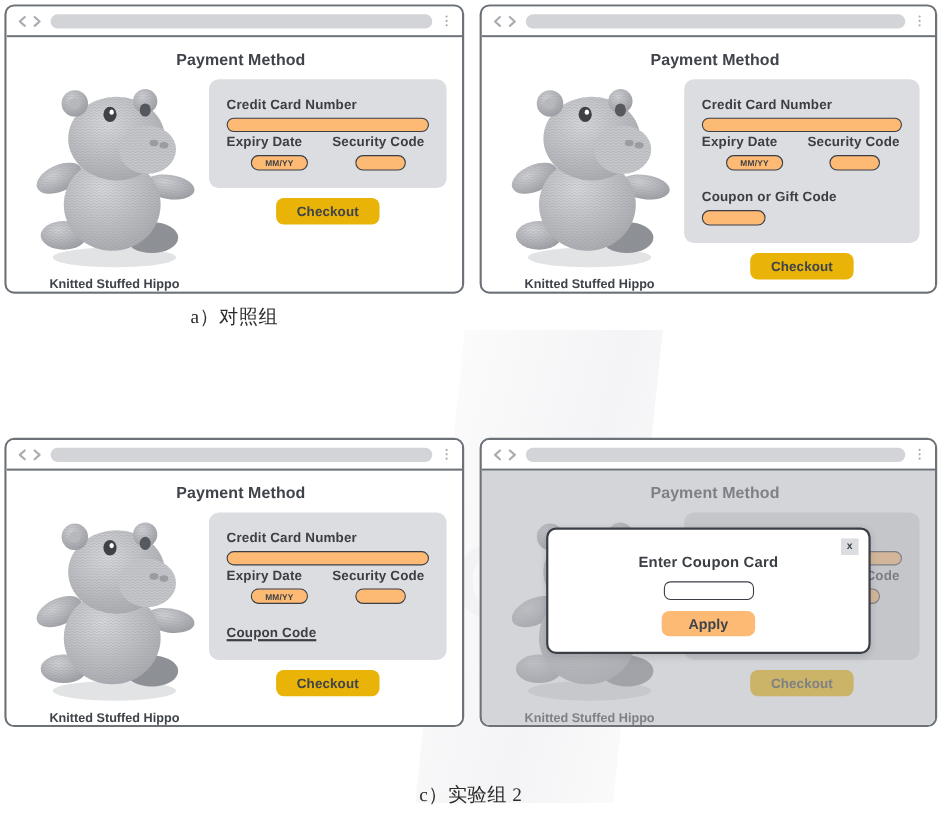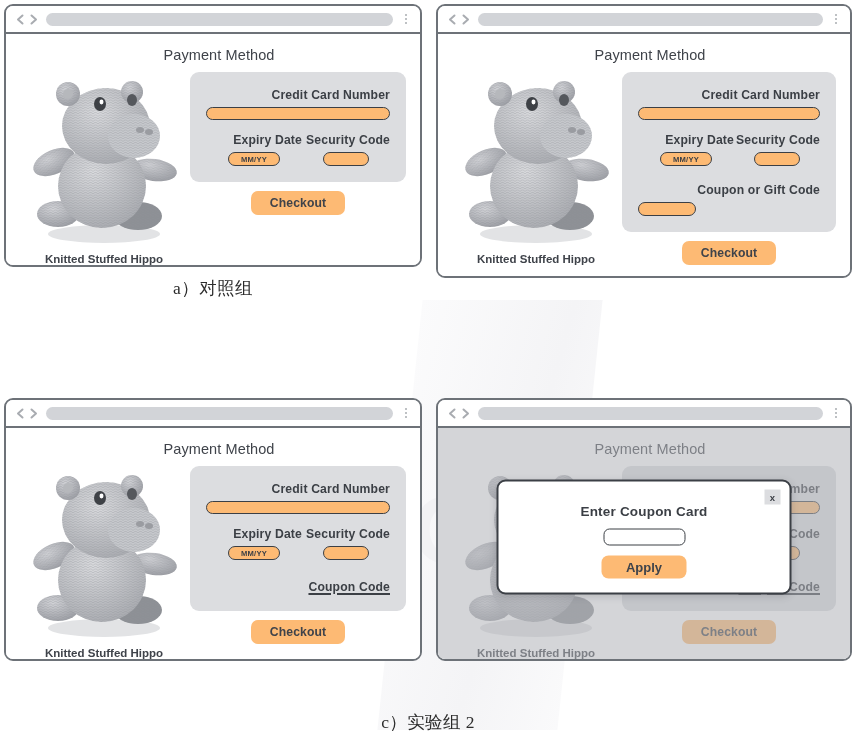--- a/index.html
+++ b/index.html
@@ -64,42 +64,42 @@
   .kebab{
     width:12px;margin-left:7px;
     display:flex;flex-direction:column;align-items:center;gap:2px;
   }
   .kebab i{width:2px;height:2px;border-radius:50%;background:#a9acb1;display:block;}
 
   .viewport{position:relative;background:#ffffff;}
 
   .page-title{
     text-align:center;
-    font-size:14.5px;font-weight:400;color:#3f434a;
+    font-size:14.5px;font-weight:700;color:#3f434a;
     padding:13px 0 9px 12px;
     letter-spacing:.1px;
   }
 
   .body-row{
     display:flex;
     padding:0 14px 0 12px;
     box-sizing:border-box;
   }
   .product-col{
     width:172px;flex:0 0 172px;
     display:flex;flex-direction:column;align-items:center;
     padding-top:2px;
   }
   .product-img{width:152px;height:auto;display:block;}
   .product-name{
     font-size:11.5px;font-weight:600;color:#3f434a;
     margin-top:4px;text-align:center;white-space:nowrap;
   }
 
-  .form-col{flex:1;display:flex;flex-direction:column;text-align:right;}
+  .form-col{flex:1;display:flex;flex-direction:column;}
   .form-card{
     background:#dcdde0;
     border-radius:9px;
     padding:16px 16px 16px 16px;
     box-sizing:border-box;
   }
   .field-label{
     font-size:12.2px;font-weight:bold;color:#3b3f45;
     letter-spacing:.15px;
     margin-bottom:5px;white-space:nowrap;
@@ -110,39 +110,39 @@
     border-radius:7px;
     height:13px;
     box-sizing:border-box;
   }
   .input-wide{width:100%;}
   .input-expiry{width:52px;height:14px;display:flex;align-items:center;justify-content:center;}
   .input-expiry span{font-size:7.6px;font-weight:bold;color:#3b3f45;letter-spacing:.2px;}
   .input-cvv{width:46px;height:14px;}
   .input-coupon{width:58px;height:14px;}
 
-  .row-2{display:flex;margin-top:13px;}
+  .row-2{display:flex;margin-top:2px;}
   .col-expiry{width:96px;flex:0 0 96px;}
   .col-cvv{flex:1;}
   .sub-center{display:flex;justify-content:center;}
 
   .coupon-block{margin-top:17px;}
   .coupon-link{
     font-size:12.2px;font-weight:bold;color:#3b3f45;
     text-decoration:underline;text-underline-offset:2px;
     text-decoration-thickness:1.6px;
     letter-spacing:.15px;display:inline-block;cursor:pointer;
   }
 
   .checkout-row{
     display:flex;justify-content:center;
     padding:9px 0 11px 0;
   }
   .checkout-btn{
-    background:#fdba74;
+    background:#eab308;
     border-radius:7px;
     padding:5px 19px;
     font-size:12.2px;font-weight:600;color:#3f434a;
     cursor:pointer;letter-spacing:.1px;
   }
 
   
   .dimmed .viewport::after{
     content:"";position:absolute;inset:0;
     background:rgba(176,179,184,.55);

